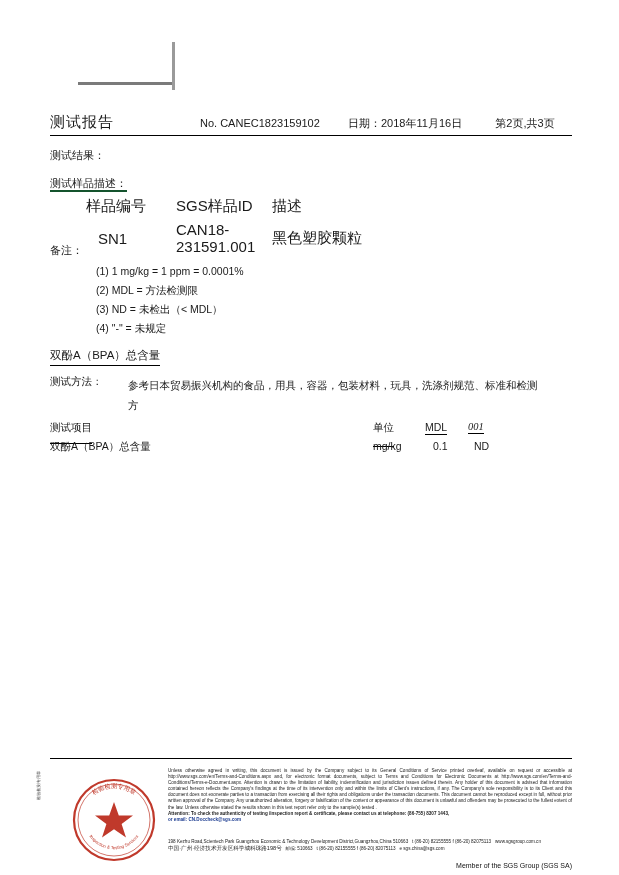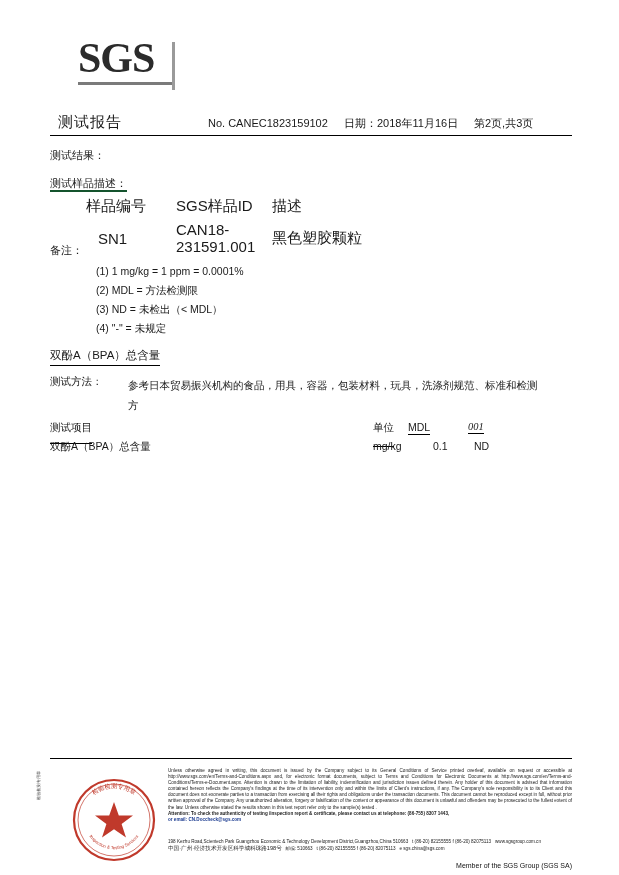--- a/index.html
+++ b/index.html
@@ -52,38 +52,37 @@
 
   
   .title-row {
     position: absolute;
     left: 50px;
     top: 113px;
     width: 522px;
     display: flex;
     align-items: baseline;
     font-size: 12px;
-    margin-left: 8px;
   }
   .doc-title {
     font-size: 15px;
     letter-spacing: 1px;
     width: 150px;
   }
   .report-no {
-    width: 136px;
+    width: 148px;
     font-size: 11px;
   }
   .report-date {
     width: 130px;
     font-size: 11px;
   }
   .report-page {
     font-size: 11px;
-    text-align: left;
+    text-align: center;
     flex: 1;
   }
   .title-rule {
     position: absolute;
     left: 50px;
     top: 135px;
     width: 522px;
     height: 1px;
     background: #000;
   }
@@ -168,21 +167,21 @@
     padding-bottom: 8px;
   }
   .res-head .unit {
     position: absolute;
     left: 323px;
     border-bottom: 1px solid #000;
     padding-bottom: 11px;
   }
   .res-head .mdl {
     position: absolute;
-    left: 358px;
+    left: 375px;
     border-bottom: 1px solid #000;
     padding-bottom: 1px;
   }
   .res-head .smp {
     position: absolute;
     left: 418px;
     border-bottom: 1px solid #000;
     padding-bottom: 1px;
     font-style: italic;
     font-family: Liberation Serif, serif;
@@ -260,21 +259,20 @@
     white-space: nowrap;
   }
   .stamp-cap-1 { left: 36px; top: 800px; transform: rotate(-90deg); transform-origin: left top; }
 </style>
 </head>
 <body>
 
 <div class="page">
 
   <div class="logo-block">
-    <div class="logo-text">SGS</div>
     <div class="logo-rule"></div>
     <div class="logo-tick"></div>
   </div>
 
   <div class="title-row">
     <div class="doc-title">测试报告</div>
     <div class="report-no">No. CANEC1823159102</div>
     <div class="report-date">日期：2018年11月16日</div>
     <div class="report-page">第2页,共3页</div>
   </div>

